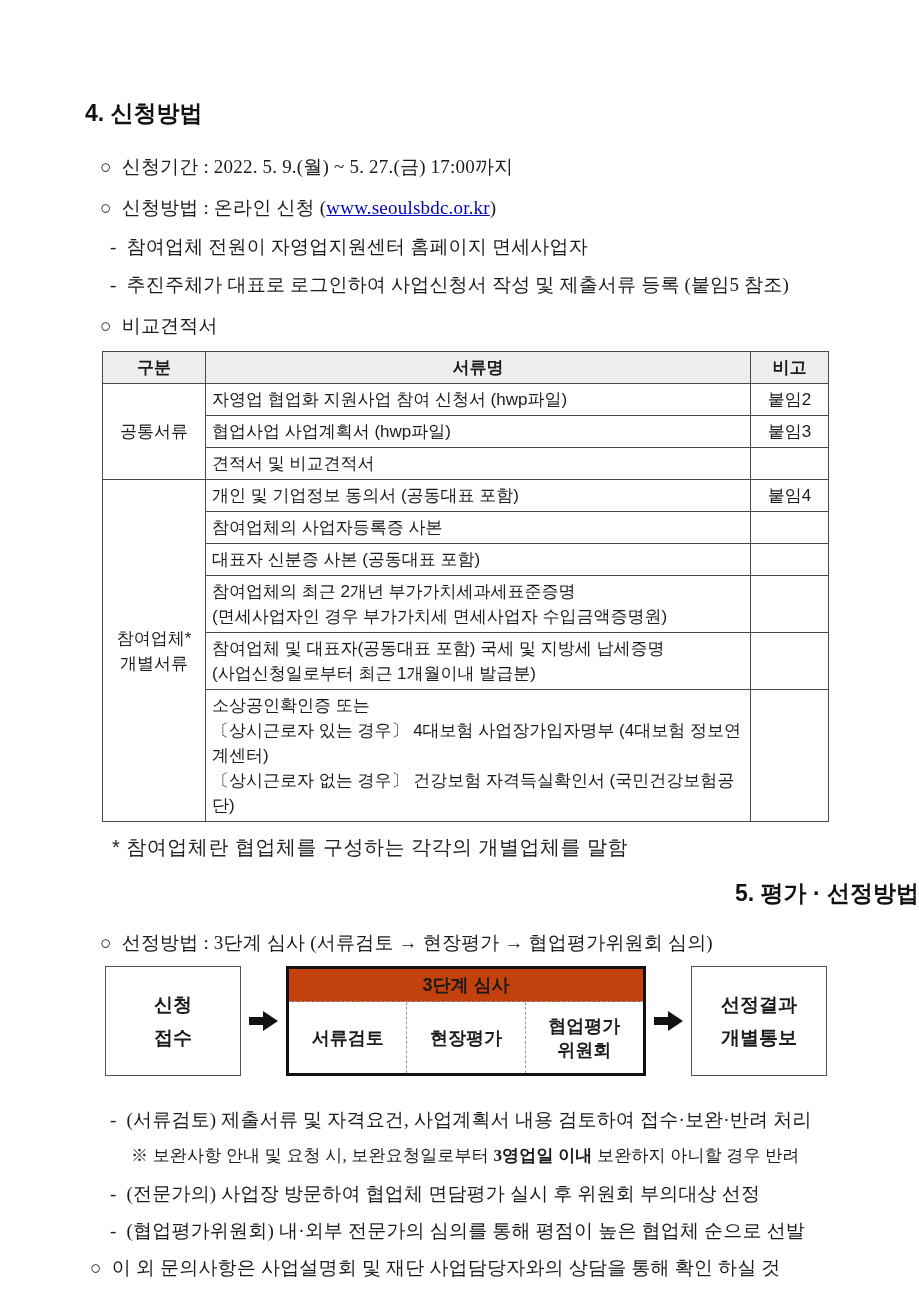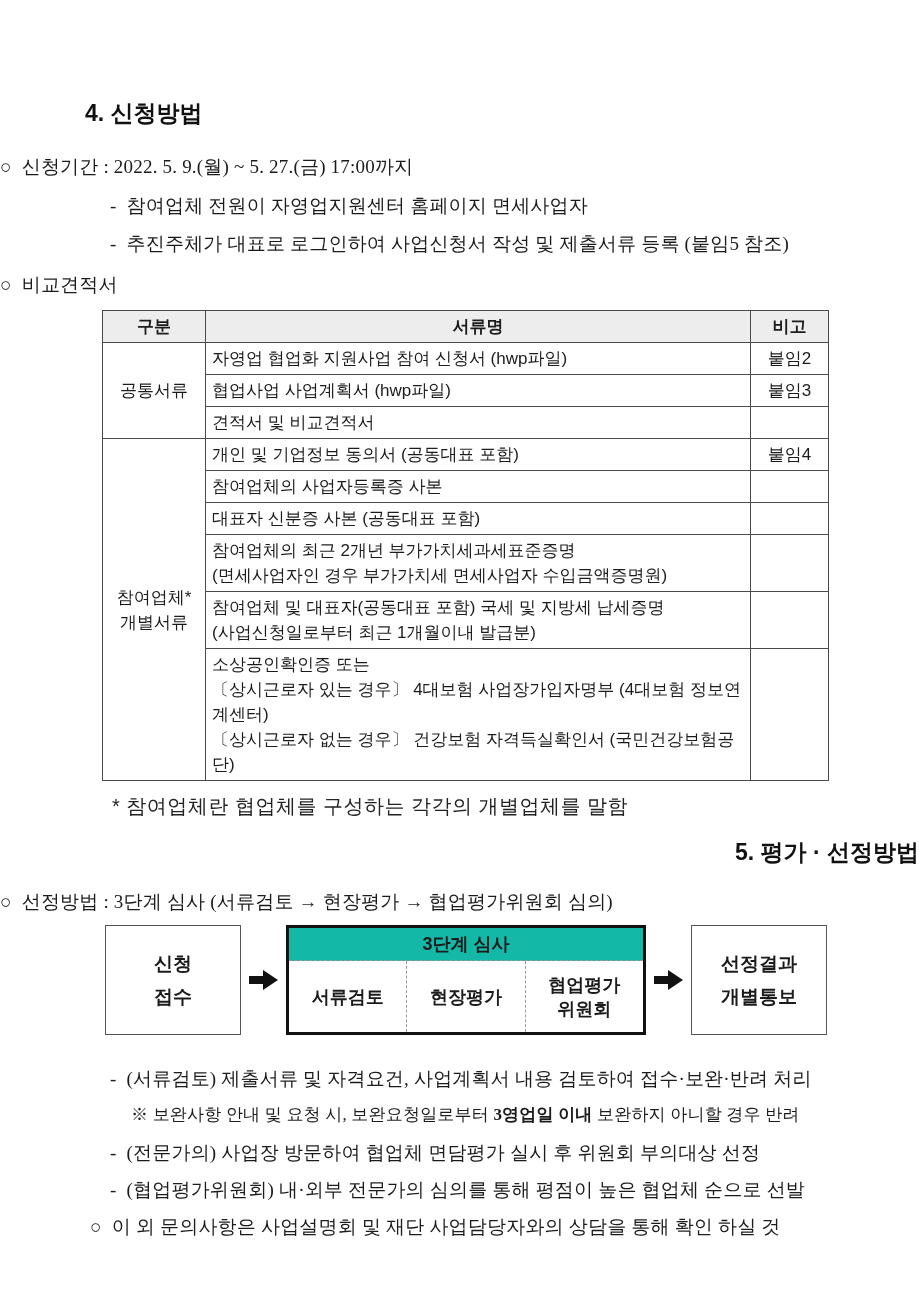--- a/index.html
+++ b/index.html
@@ -7,21 +7,21 @@
   .page {
     position:relative; width:919px; height:1300px; background:#ffffff;
     color:#1b1b1b; overflow:hidden;
     font-family:"Liberation Serif","DejaVu Serif",serif;
   }
   .h-title {
     font-family:"Liberation Sans","DejaVu Sans",sans-serif;
     font-weight:bold; font-size:23px; color:#111; margin-left:85px;
   }
   .s4-title { padding-top:98px; }
-  .line { font-size:19px; line-height:27px; letter-spacing:0.2px; }
+  .line { font-size:19px; line-height:27px; margin-left:100px; letter-spacing:0.2px; }
   .line .bullet { display:inline-block; margin-right:10px; }
   .dash-line { margin-left:110px; }
   .i1 { margin-top:24px; }
   .i2 { margin-top:14px; }
   .i3 { margin-top:12px; }
   .i4 { margin-top:11px; }
   .i5 { margin-top:14px; }
   a.url { color:#0000bb; text-decoration:underline; cursor:pointer; }
 
   table.docs {
@@ -46,21 +46,21 @@
 
   .flow { display:flex; align-items:stretch; margin:10px 0 0 105px; height:110px; width:722px;
           font-family:"Liberation Sans","DejaVu Sans",sans-serif; }
   .fbox {
     width:136px; border:1px solid #555; display:flex; align-items:center; justify-content:center;
     text-align:center; font-weight:bold; font-size:19px; line-height:33px; white-space:pre-line; background:#fff;
   }
   .arrow-wrap { width:45px; display:flex; align-items:center; justify-content:center; }
   .stage { width:360px; border:3px solid #111; display:flex; flex-direction:column; background:#fff; }
   .stage-head {
-    height:33px; background:#14b8a6; border-bottom:1px dashed #999;
+    height:33px; background:#c2410c; border-bottom:1px dashed #999;
     display:flex; align-items:center; justify-content:center; font-weight:bold; font-size:18px;
   }
   .stage-body { flex:1; display:flex; }
   .stage-cell {
     flex:1; display:flex; align-items:center; justify-content:center; text-align:center;
     font-weight:bold; font-size:18px; line-height:24px; border-right:1px dashed #999; white-space:pre-line;
   }
   .stage-cell:last-child { border-right:none; }
 
   .note1 { margin-top:30px; }
@@ -74,20 +74,23 @@
 <body>
 
 <div class="page">
 
   <div class="h-title s4-title">4. 신청방법</div>
 
   <div class="line i1">
     <span class="bullet">○</span><span>신청기간 : 2022. 5. 9.(월) ~ 5. 27.(금) 17:00까지</span>
   </div>
 
+  <div class="line i2">
+    <span class="bullet">○</span><span>신청방법 : 온라인 신청 (</span><a class="url">www.seoulsbdc.or.kr</a><span>)</span>
+  </div>
 
   <div class="line dash-line i3">
     <span class="bullet">-</span><span>참여업체 전원이 자영업지원센터 홈페이지 면세사업자</span>
   </div>
 
   <div class="line dash-line i4">
     <span class="bullet">-</span><span>추진주체가 대표로 로그인하여 사업신청서 작성 및 제출서류 등록 (붙임5 참조)</span>
   </div>
 
   <div class="line i5">

